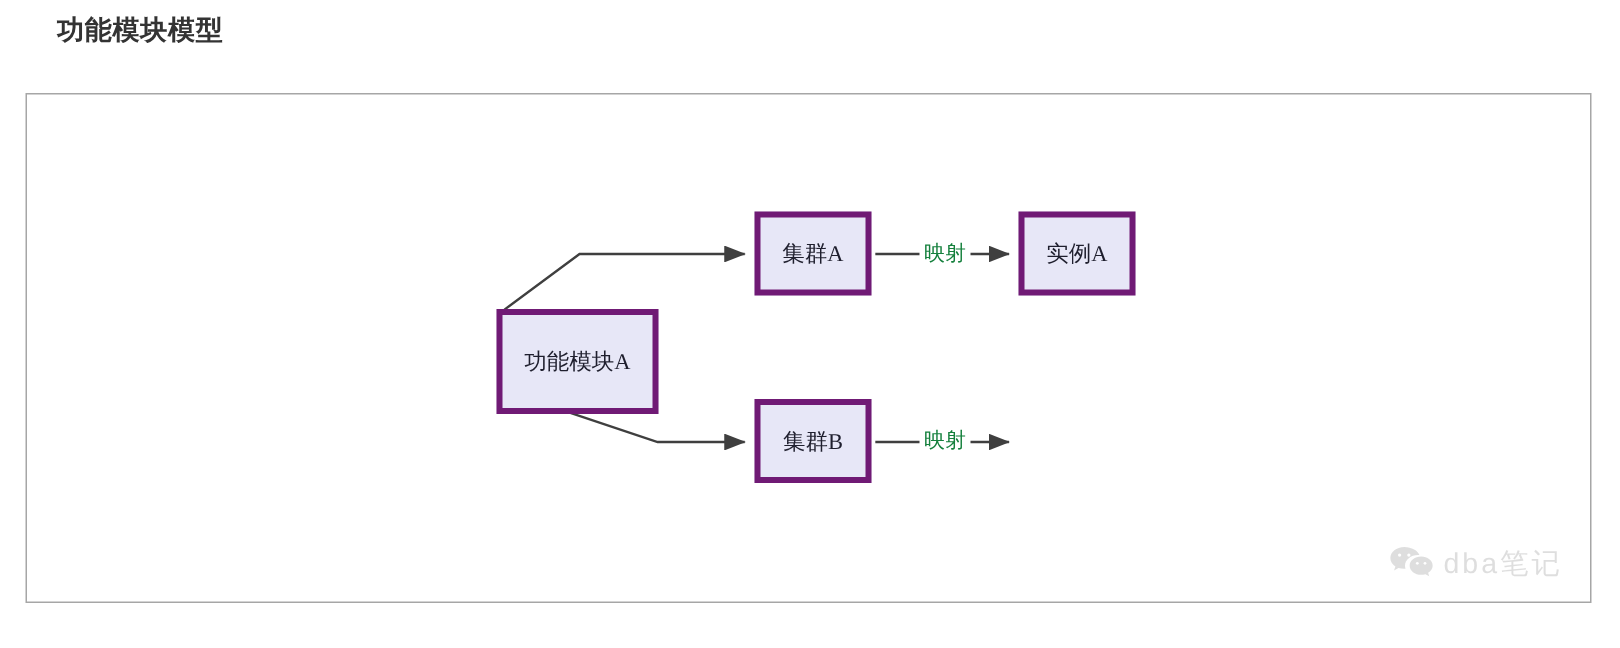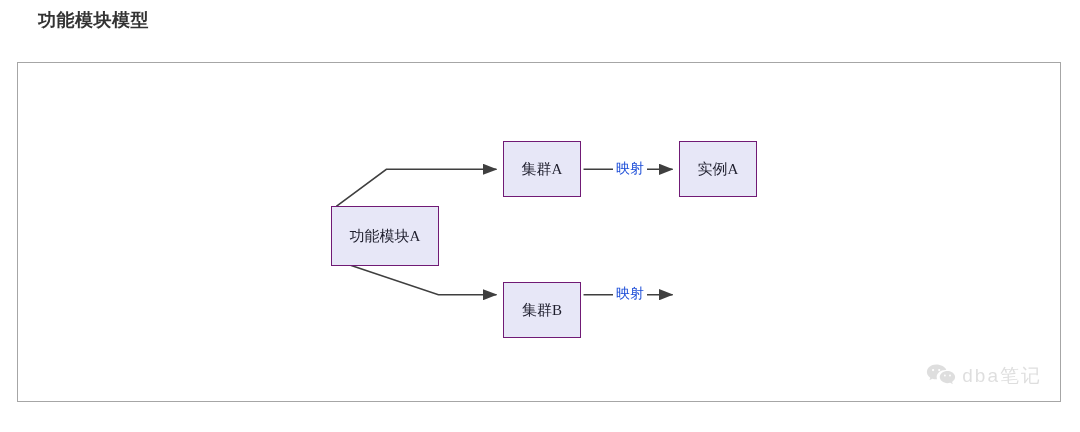--- a/index.html
+++ b/index.html
@@ -43,43 +43,43 @@
   .edges {
     position: absolute;
     left: 0;
     top: 0;
     width: 100%;
     height: 100%;
   }
   .node {
     position: absolute;
     background: #e7e7f7;
-    border: 1px solid #701a75;
+    border: 4px solid #701a75;
     box-sizing: border-box;
     display: flex;
     align-items: center;
     justify-content: center;
     color: #1f1f2e;
     font-size: 15px;
     font-family: "Liberation Serif", "DejaVu Serif", serif;
     white-space: nowrap;
   }
-  .node-module  { left: 313px; top: 143px; width: 108px; height: 60px; }
+  .node-module  { left: 313px; top: 143px; width: 108px; height: 70px; }
   .node-clusterA{ left: 485px; top: 78px;  width: 78px;  height: 56px; }
   .node-instA   { left: 661px; top: 78px;  width: 78px;  height: 56px; }
-  .node-clusterB{ left: 485px; top: 203px; width: 78px;  height: 56px; margin-top: 16px; }
+  .node-clusterB{ left: 485px; top: 203px; width: 78px;  height: 56px; }
   .node-instB   { left: 661px; top: 203px; width: 78px;  height: 56px; }
 
   .edge-label {
     position: absolute;
     background: #ffffff;
     padding: 0 3px;
     font-size: 14px;
     font-family: "Liberation Serif", "DejaVu Serif", serif;
-    color: #1d4ed8;
+    color: #15803d;
     white-space: nowrap;
     transform: translate(-50%, -50%);
   }
   .label-mapA { left: 612px; top: 106px; }
   .label-mapB { left: 612px; top: 231px; }
 
   .watermark {
     position: absolute;
     right: 18px;
     bottom: 12px;

